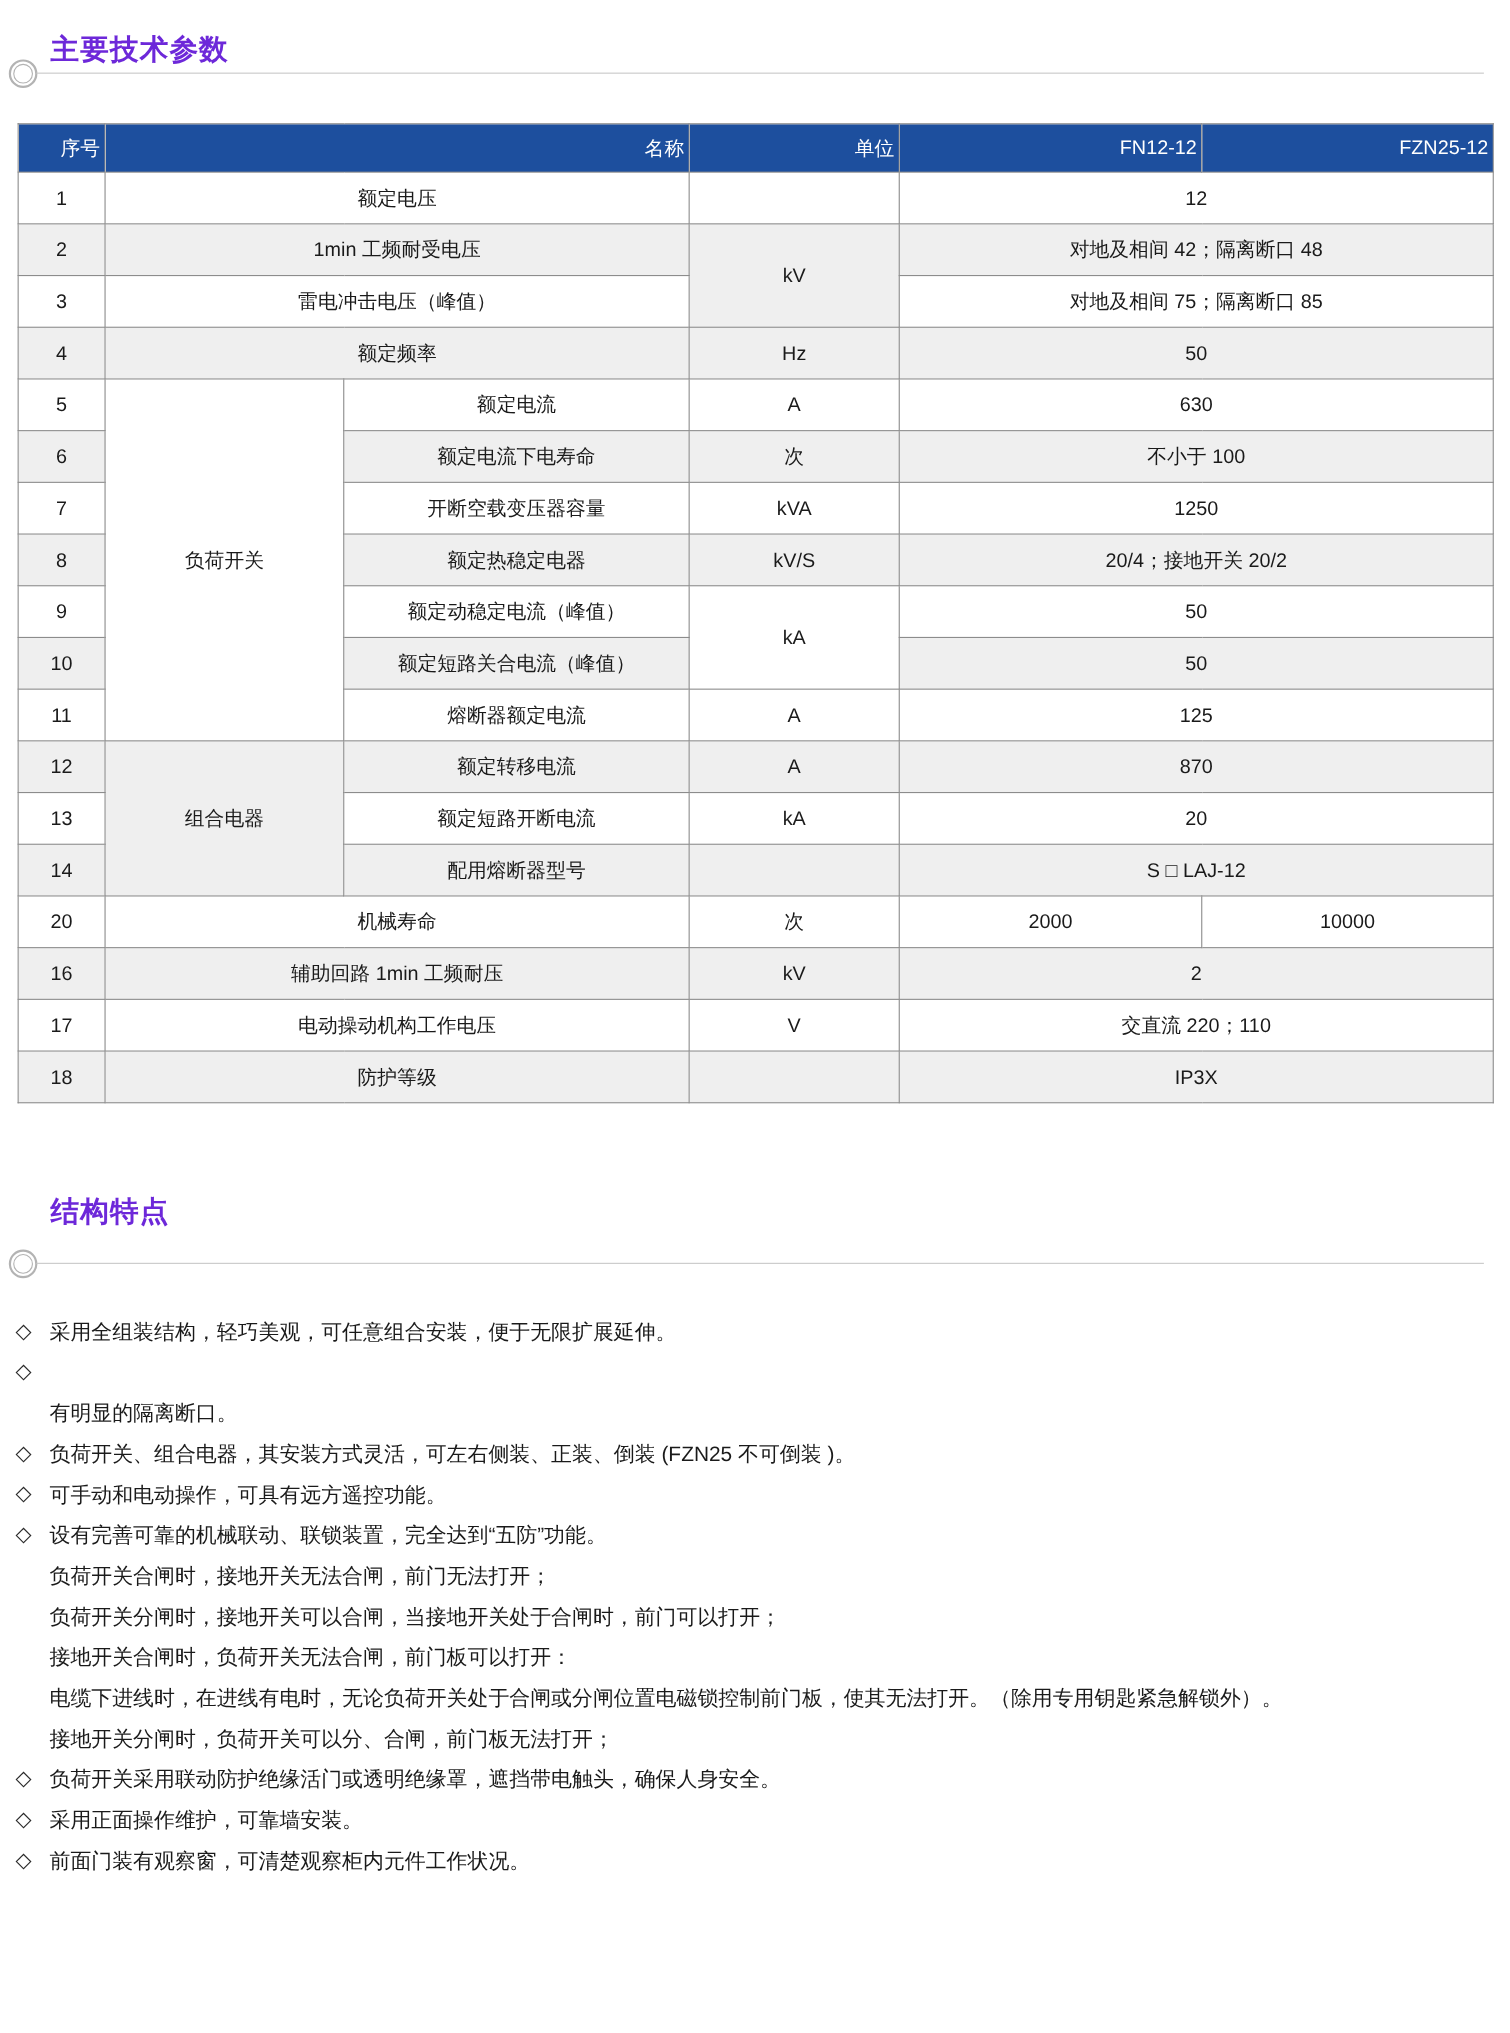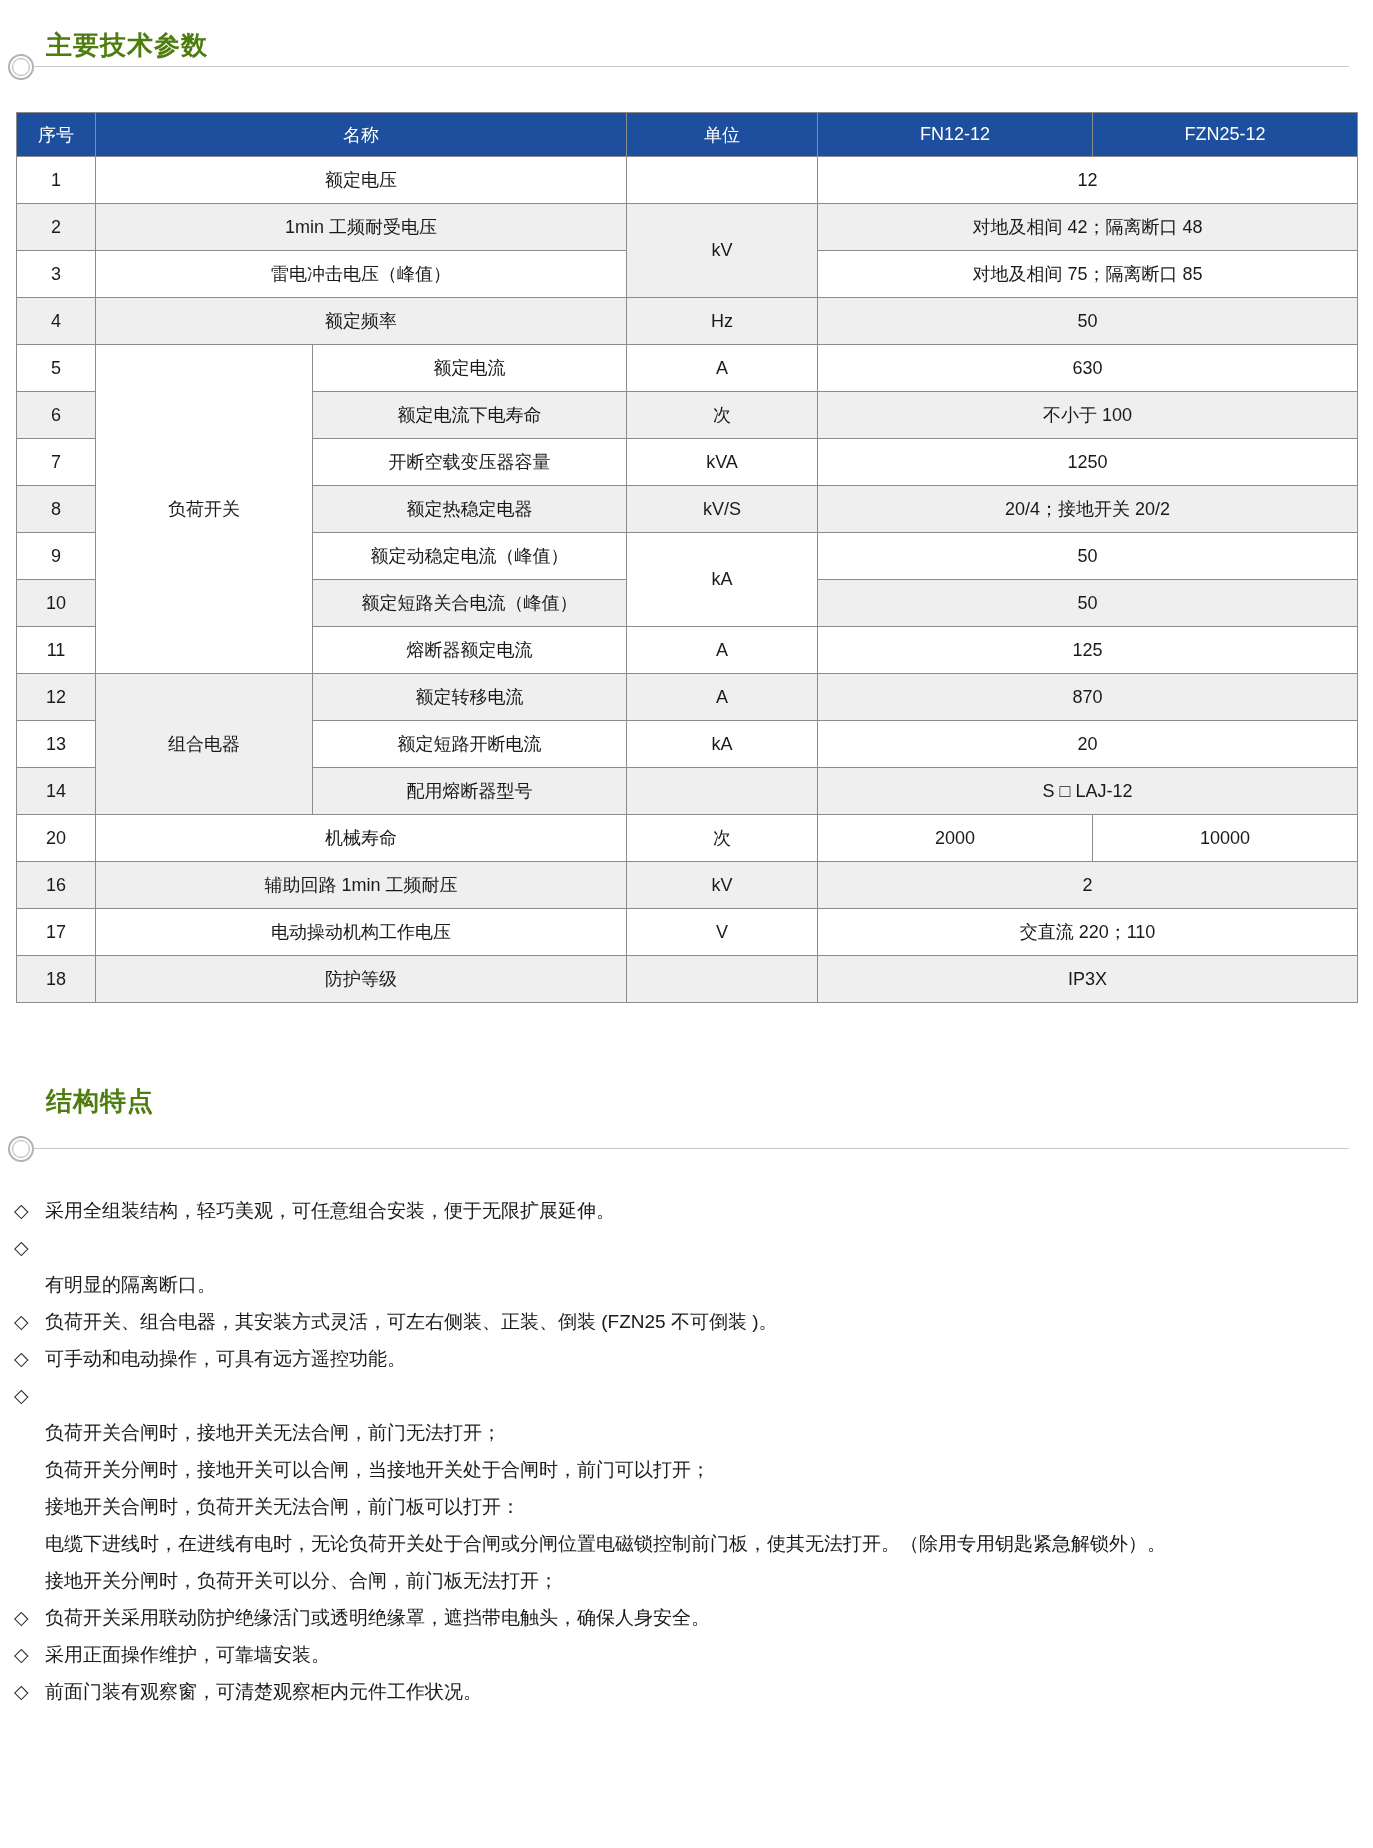--- a/index.html
+++ b/index.html
@@ -3,21 +3,21 @@
 <meta charset="utf-8">
 <style>
   html,body {margin:0; padding:0;}
   body {
     width:1373px; height:1848px; background:#ffffff; position:relative;
     font-family:"Liberation Sans","DejaVu Sans",sans-serif; color:#1a1a1a;
     overflow:hidden;
   }
   .sec-title {
     position:absolute; left:46px; font-size:26px; font-weight:700;
-    color:#4d7c0f; letter-spacing:1px; white-space:nowrap;
+    color:#6d28d9; letter-spacing:1px; white-space:nowrap;
   }
   #title1 {top:28px;}
   #title2 {top:1084px;}
   .ring {
     position:absolute; left:8px; width:22px; height:22px;
     border:2px solid #b3b3b3; border-radius:50%; background:#fff;
   }
   .ring::after {
     content:""; position:absolute; inset:2px;
     border:1px solid #b3b3b3; border-radius:50%;
@@ -27,21 +27,21 @@
   .rule {position:absolute; left:33px; width:1316px; height:1px; background:#c8c8c8;}
   #rule1 {top:66px;}
   #rule2 {top:1148px;}
 
   table.params {
     position:absolute; top:112px; left:16px; width:1341px;
     border-collapse:collapse; table-layout:fixed; text-align:center;
     font-size:18px;
   }
   .params th, .params td {border:1px solid #8c8c8c; padding:0 4px; font-weight:400; overflow:hidden;}
-  .params thead tr {height:44px;}
+  .params thead tr {height:44px;text-align:right;}
   .params thead th {background:#1d4f9e; color:#ffffff; font-size:18px; font-weight:500;}
   .params tbody tr {height:47px;}
   .params tbody tr.even {background:#efefef;}
   .params td.bg-w {background:#ffffff;margin-top:42px;}
   .params td.bg-g {background:#efefef;}
 
   .features {position:absolute; top:1192px; left:14px; width:1352px;}
   .f-line {display:flex; align-items:center; height:37px; font-size:19px; white-space:nowrap;}
   .f-marker {flex:0 0 31px; width:31px; font-size:19px; color:#2a2a2a;}
 </style>
@@ -202,20 +202,21 @@
   <div class="f-line">
       <span class="f-marker">◇</span>
       <span>负荷开关、组合电器，其安装方式灵活，可左右侧装、正装、倒装 (FZN25 不可倒装 )。</span>
     </div>
   <div class="f-line">
       <span class="f-marker">◇</span>
       <span>可手动和电动操作，可具有远方遥控功能。</span>
     </div>
   <div class="f-line">
       <span class="f-marker">◇</span>
+      <span>设有完善可靠的机械联动、联锁装置，完全达到“五防”功能。</span>
     </div>
   <div class="f-line">
       <span class="f-marker"></span>
       <span>负荷开关合闸时，接地开关无法合闸，前门无法打开；</span>
     </div>
   <div class="f-line">
       <span class="f-marker"></span>
       <span>负荷开关分闸时，接地开关可以合闸，当接地开关处于合闸时，前门可以打开；</span>
     </div>
   <div class="f-line">

